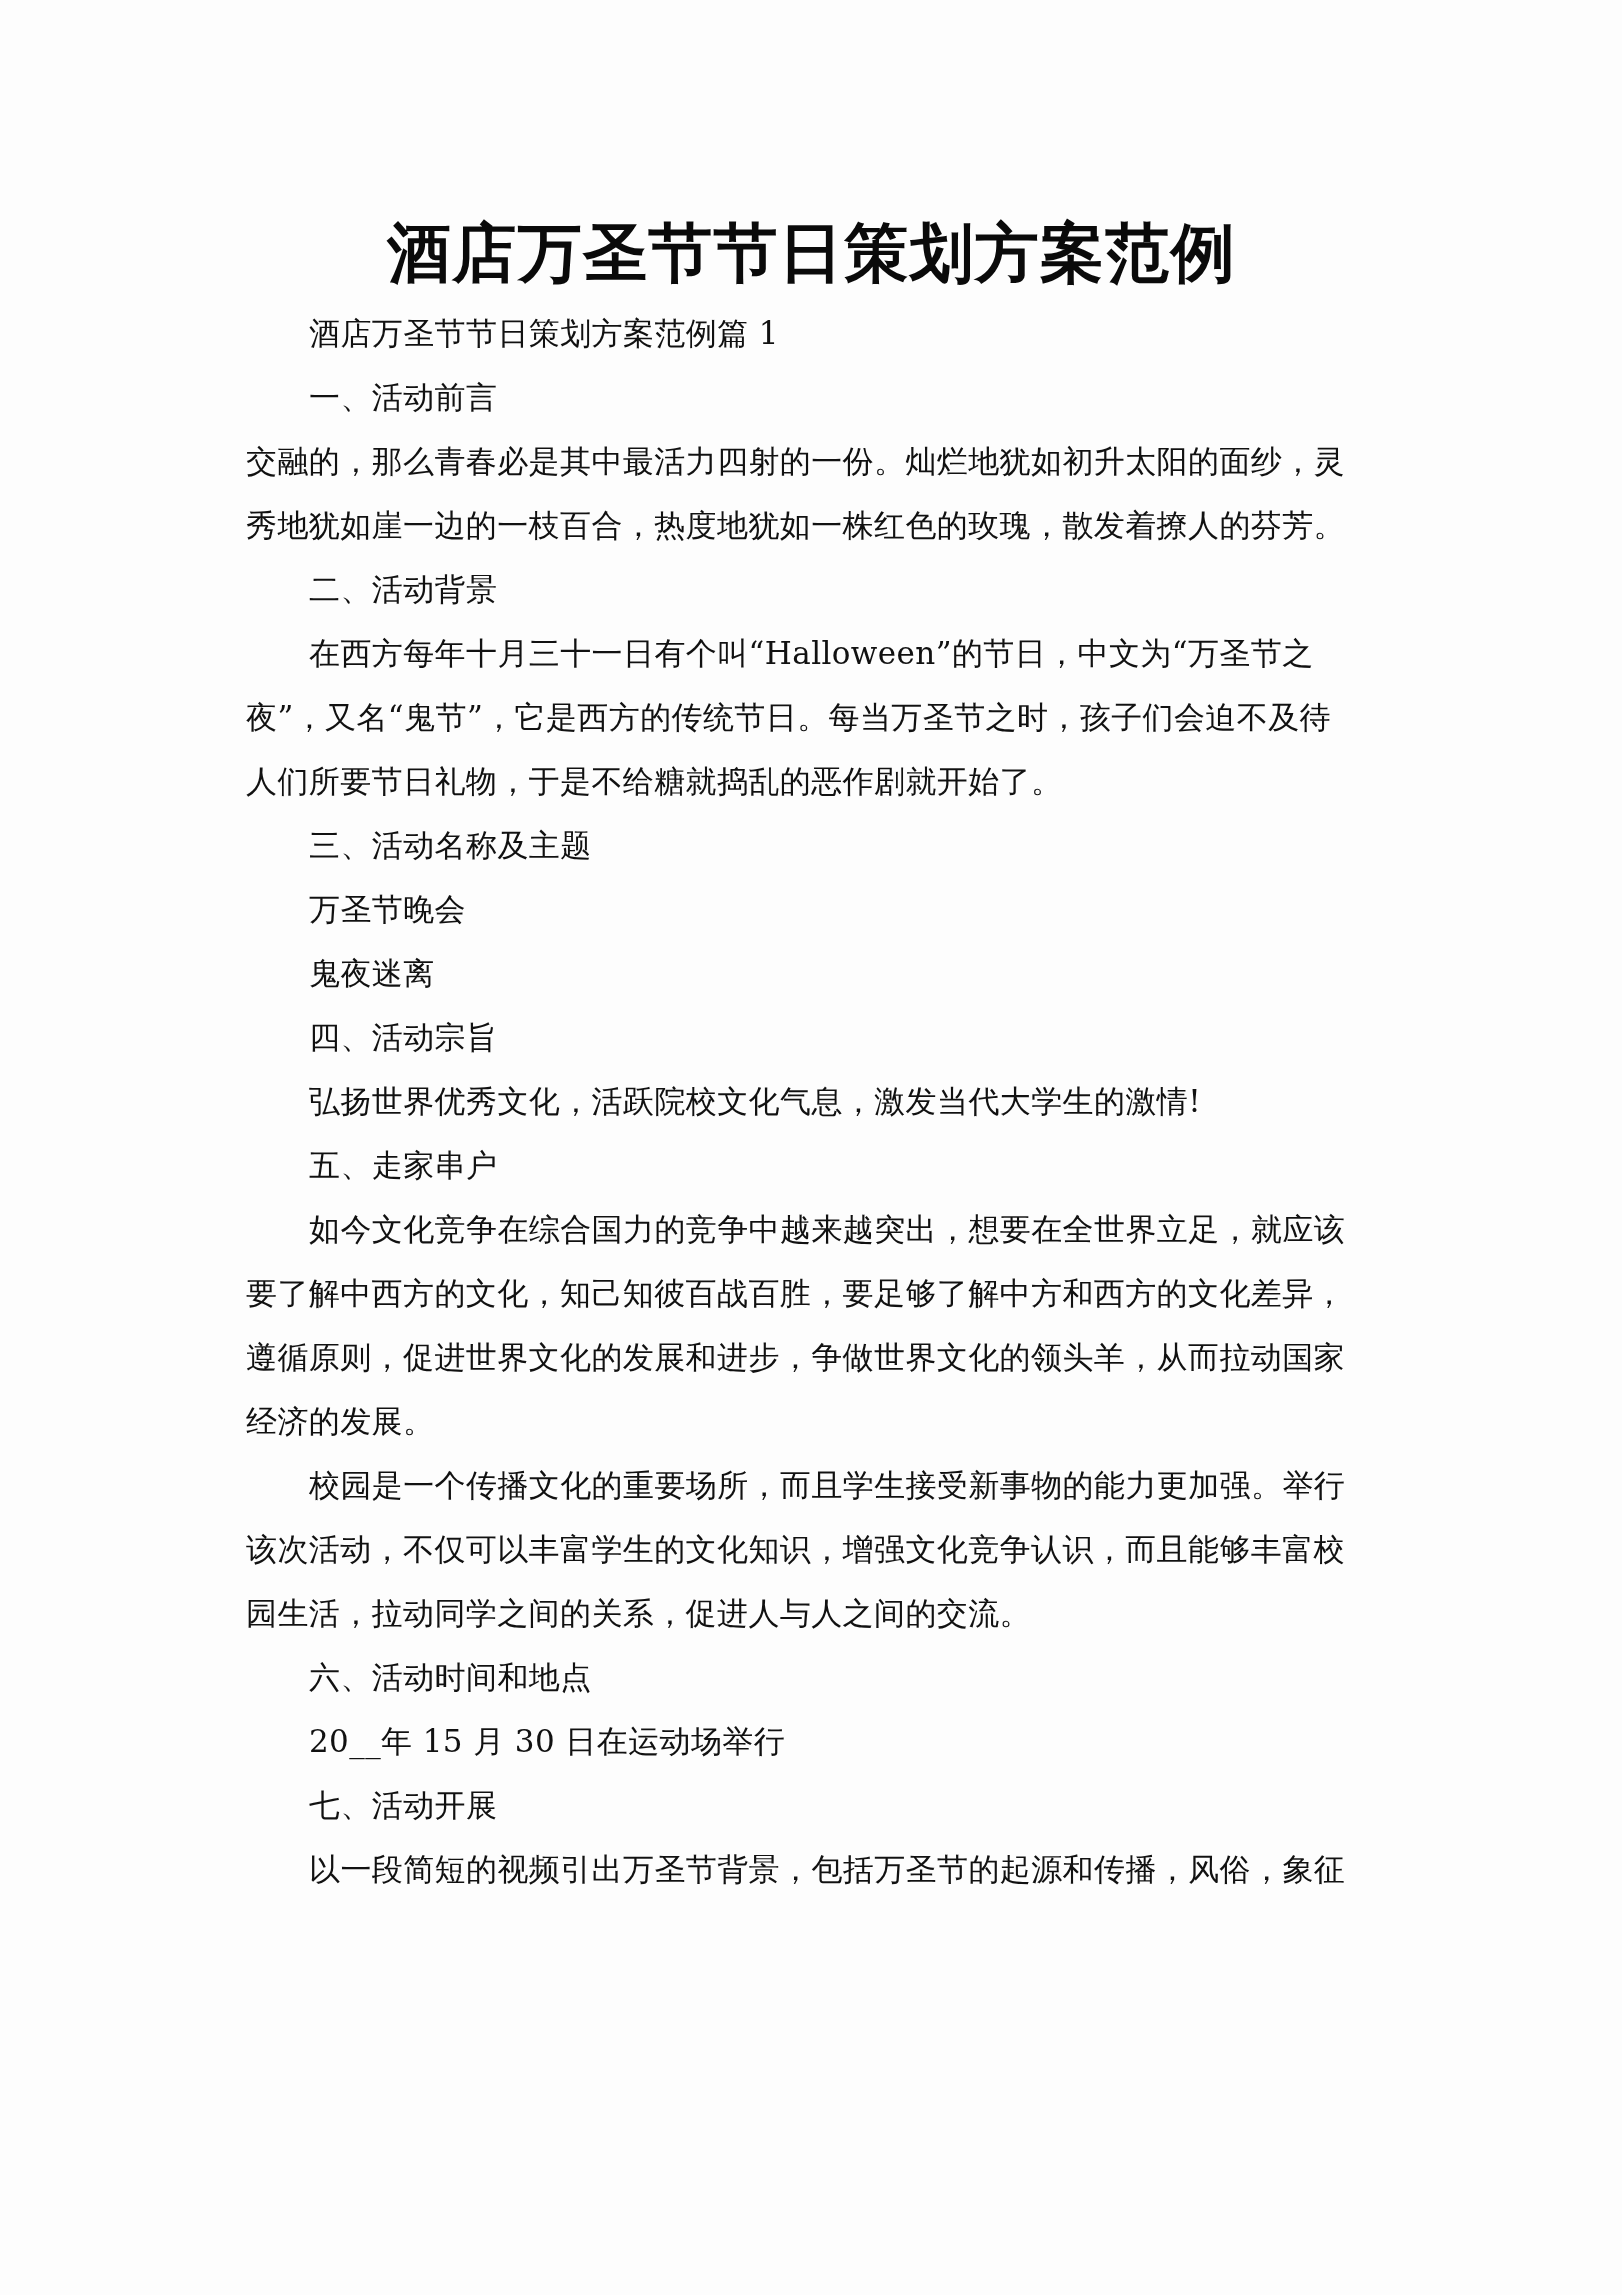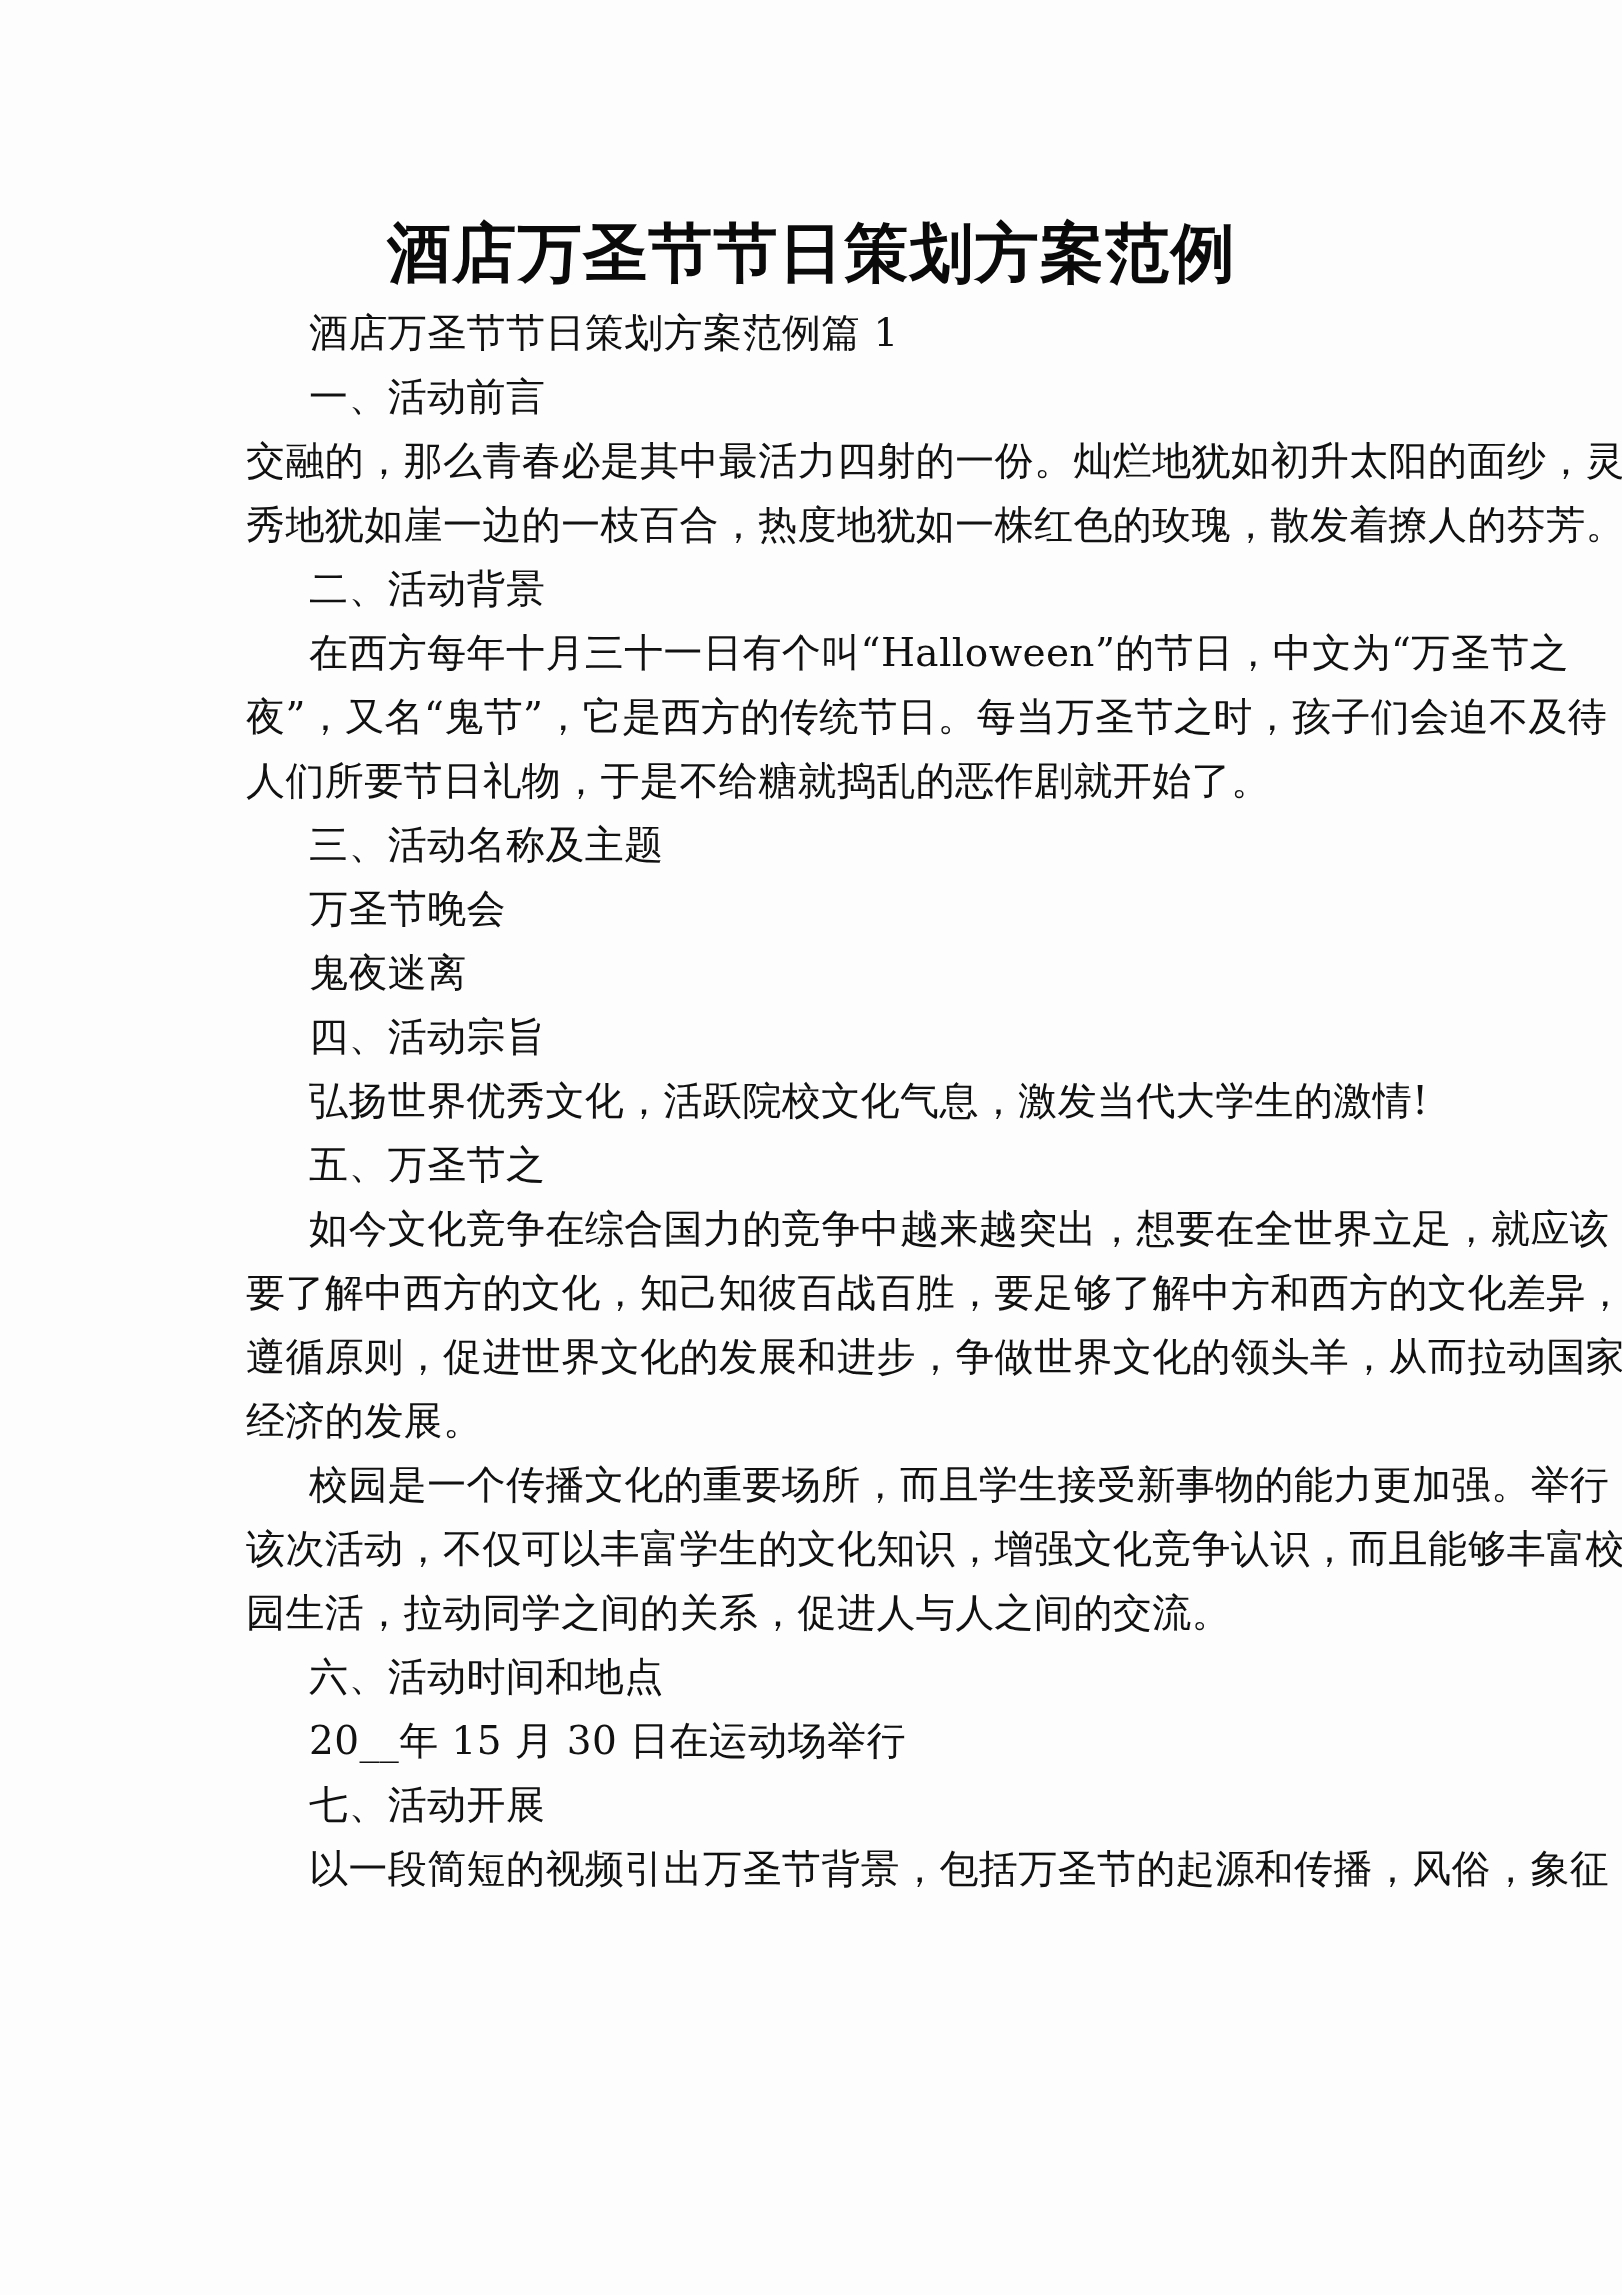--- a/index.html
+++ b/index.html
@@ -38,21 +38,21 @@
     .body {
       position: absolute;
       left: 246px;
       top: 287px;
       width: 1139px;
     }
     .line {
       display: block;
       height: 64px;
       line-height: 64px;
-      font-size: 39px;
+      font-size: 31px;
       white-space: nowrap;
       letter-spacing: 0.4px;
     }
     .indent {
       padding-left: 63px;
     }
     .cont {
       padding-left: 0;
     }
   </style>
@@ -69,21 +69,21 @@
     <div class="line cont">秀地犹如崖一边的一枝百合，热度地犹如一株红色的玫瑰，散发着撩人的芬芳。</div>
     <div class="line indent">二、活动背景</div>
     <div class="line indent">在西方每年十月三十一日有个叫“Halloween”的节日，中文为“万圣节之</div>
     <div class="line cont">夜”，又名“鬼节”，它是西方的传统节日。每当万圣节之时，孩子们会迫不及待</div>
     <div class="line cont">人们所要节日礼物，于是不给糖就捣乱的恶作剧就开始了。</div>
     <div class="line indent">三、活动名称及主题</div>
     <div class="line indent">万圣节晚会</div>
     <div class="line indent">鬼夜迷离</div>
     <div class="line indent">四、活动宗旨</div>
     <div class="line indent">弘扬世界优秀文化，活跃院校文化气息，激发当代大学生的激情!</div>
-    <div class="line indent">五、万圣节之</div>
+    <div class="line indent">五、走家串户</div>
     <div class="line indent">如今文化竞争在综合国力的竞争中越来越突出，想要在全世界立足，就应该</div>
     <div class="line cont">要了解中西方的文化，知己知彼百战百胜，要足够了解中方和西方的文化差异，</div>
     <div class="line cont">遵循原则，促进世界文化的发展和进步，争做世界文化的领头羊，从而拉动国家</div>
     <div class="line cont">经济的发展。</div>
     <div class="line indent">校园是一个传播文化的重要场所，而且学生接受新事物的能力更加强。举行</div>
     <div class="line cont">该次活动，不仅可以丰富学生的文化知识，增强文化竞争认识，而且能够丰富校</div>
     <div class="line cont">园生活，拉动同学之间的关系，促进人与人之间的交流。</div>
     <div class="line indent">六、活动时间和地点</div>
     <div class="line indent">20__年 15 月 30 日在运动场举行</div>
     <div class="line indent">七、活动开展</div>

